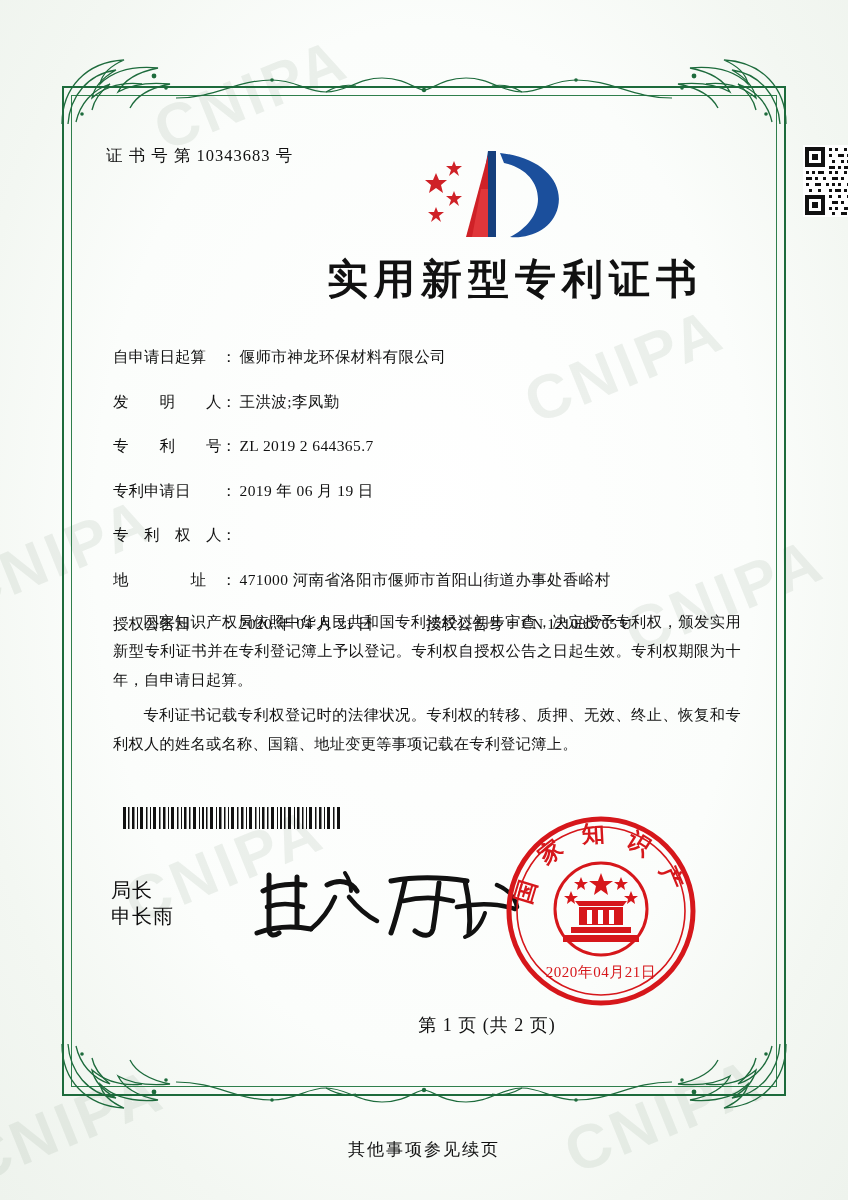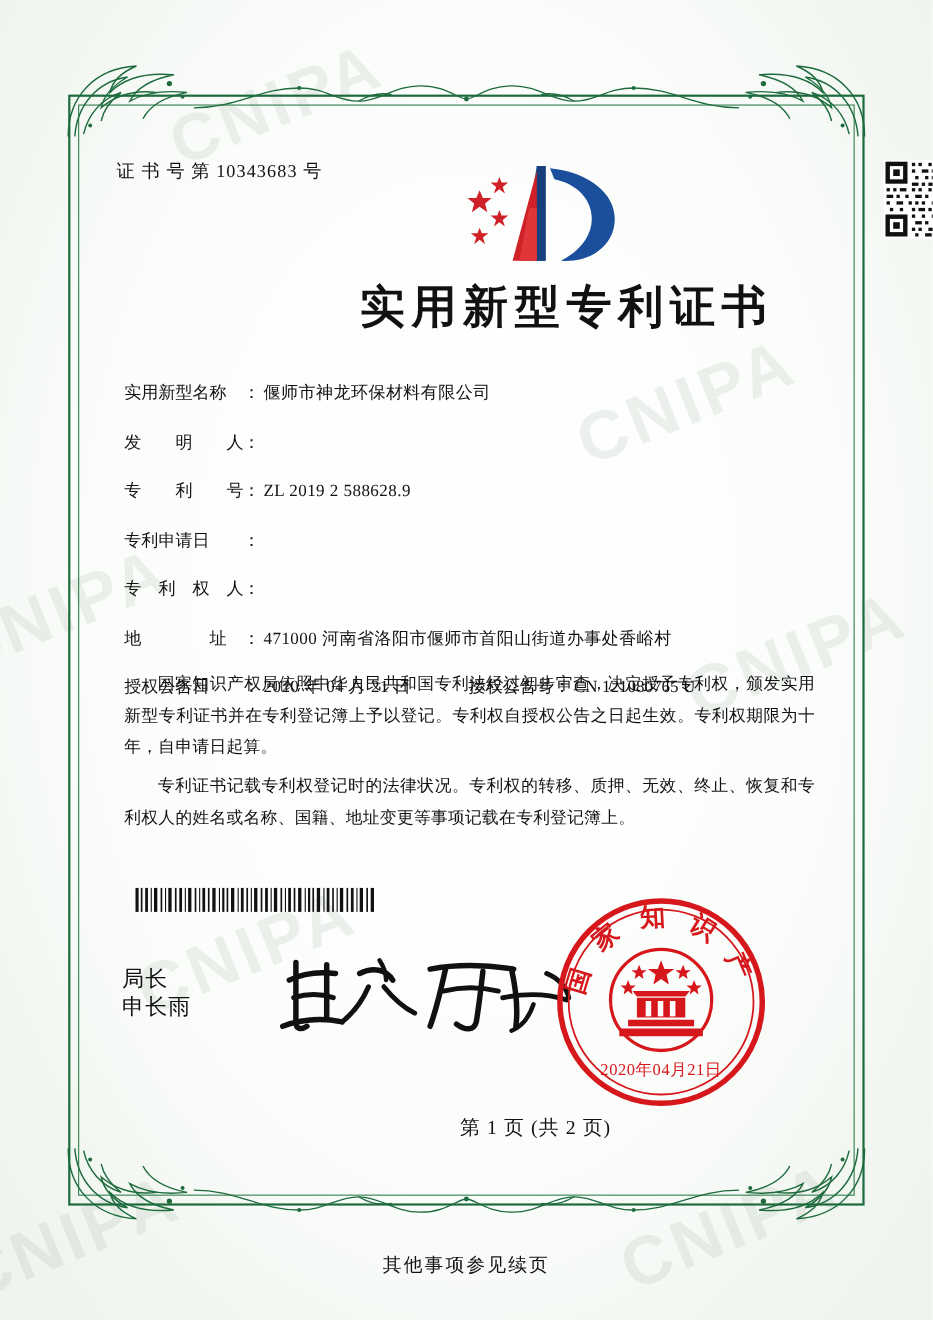--- a/index.html
+++ b/index.html
@@ -420,39 +420,41 @@
           <polygon points="44,62 46,67 52,67 47,71 49,77 44,73 39,77 41,71 36,67 42,67"></polygon>
         </g>
       </svg>
     </div>
 
     <div class="doc-title">实用新型专利证书</div>
 
     <div class="fields">
 
       <div class="field-row">
-        <span class="f-label">实用新型名称</span>
+        <span class="f-label">自申请日起算</span>
         <span class="f-colon">：</span>
         <span class="f-value">偃师市神龙环保材料有限公司</span>
       </div>
 
       <div class="field-row">
         <span class="f-label">发　　明　　人</span>
         <span class="f-colon">：</span>
+        <span class="f-value">王洪波;李凤勤</span>
       </div>
 
       <div class="field-row">
         <span class="f-label">专　　利　　号</span>
         <span class="f-colon">：</span>
-        <span class="f-value">ZL 2019 2 588628.9</span>
+        <span class="f-value">ZL 2019 2 644365.7</span>
       </div>
 
       <div class="field-row">
         <span class="f-label">专利申请日</span>
         <span class="f-colon">：</span>
+        <span class="f-value">2019 年 06 月 19 日</span>
       </div>
 
       <div class="field-row">
         <span class="f-label">专　利　权　人</span>
         <span class="f-colon">：</span>
       </div>
 
       <div class="field-row">
         <span class="f-label">地　　　　址</span>
         <span class="f-colon">：</span>

